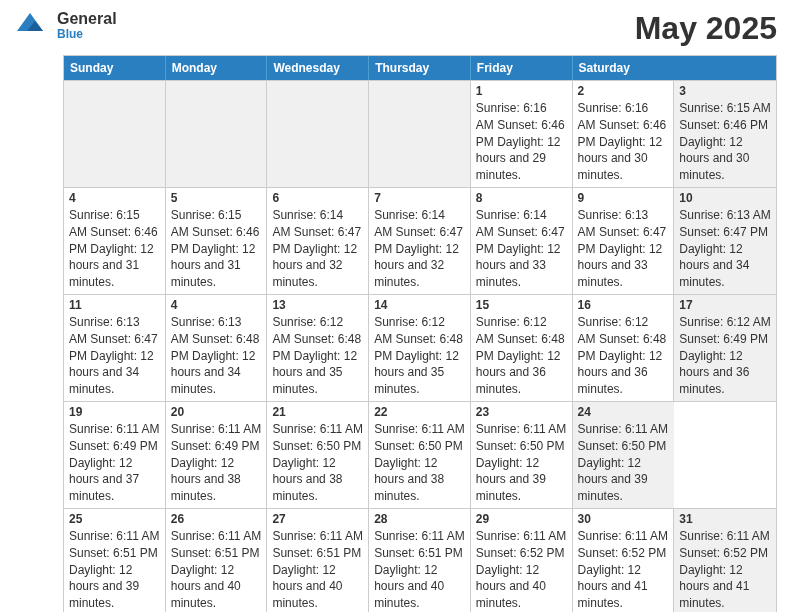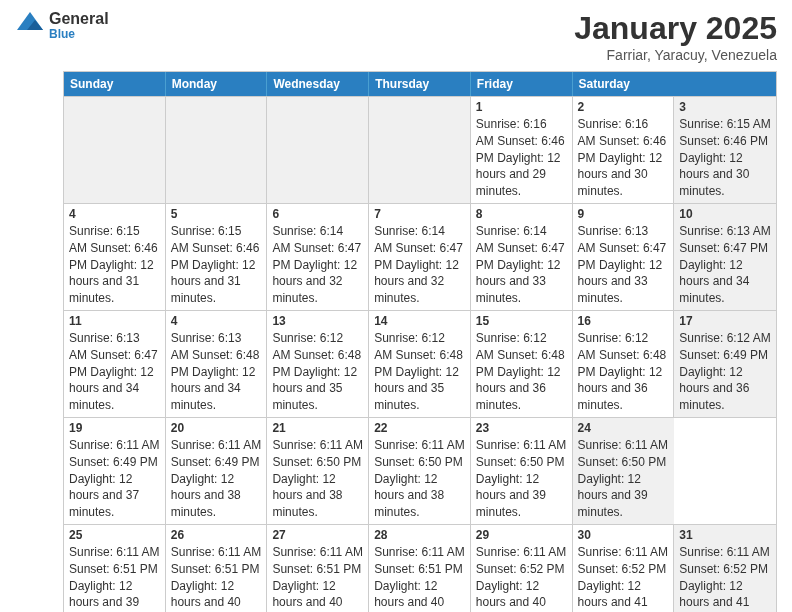--- a/index.html
+++ b/index.html
@@ -18,22 +18,22 @@
       flex-direction: column;
     }
     .header {
       display: flex;
       justify-content: space-between;
       align-items: flex-start;
       margin-bottom: 8px;
     }
     .logo {
       display: flex;
-      align-items: center;
-      gap: 4px;
+      align-items: flex-end;
+      gap: 12px;
     }
     .logo-text {
       display: flex;
       flex-direction: column;
       line-height: 1.1;
     }
     .logo-general {
       font-size: 16px;
       font-weight: bold;
       color: #333;
@@ -128,22 +128,21 @@
       <svg class="logo-icon" viewBox="0 0 30 30">
         <polygon points="15,2 28,20 2,20" fill="#2a7fc1"></polygon>
         <polygon points="20,10 28,20 12,20" fill="#1a5f9a"></polygon>
       </svg>
       <div class="logo-text">
         <span class="logo-general">General</span>
         <span class="logo-blue">Blue</span>
       </div>
     </div>
     <div class="title-section">
-      <div class="main-title">January 2025</div>
-      <div class="subtitle">Farriar, Yaracuy, Venezuela</div>
+      <div class="main-title">May 2025</div>
     </div>
   </div>
 
   <div class="calendar">
     <div class="cal-header">
     <div class="cal-header-cell">Sunday</div>
         <div class="cal-header-cell">Monday</div>
         <div class="cal-header-cell">Wednesday</div>
         <div class="cal-header-cell">Thursday</div>
         <div class="cal-header-cell">Friday</div>

